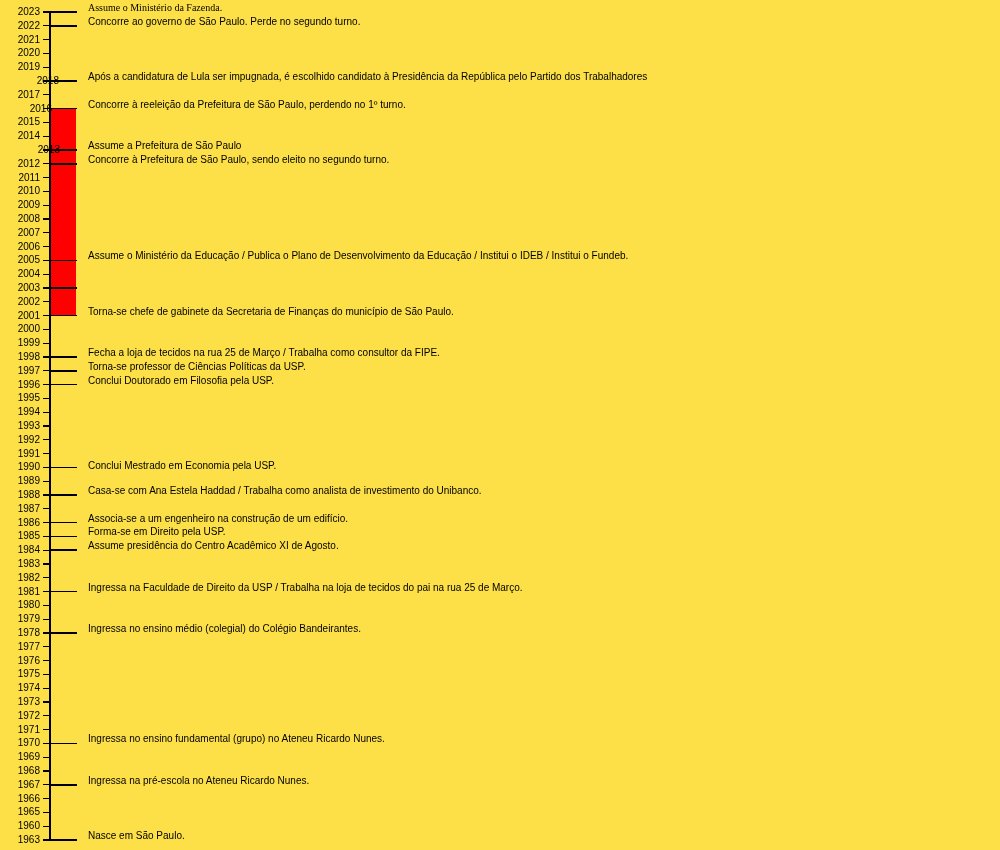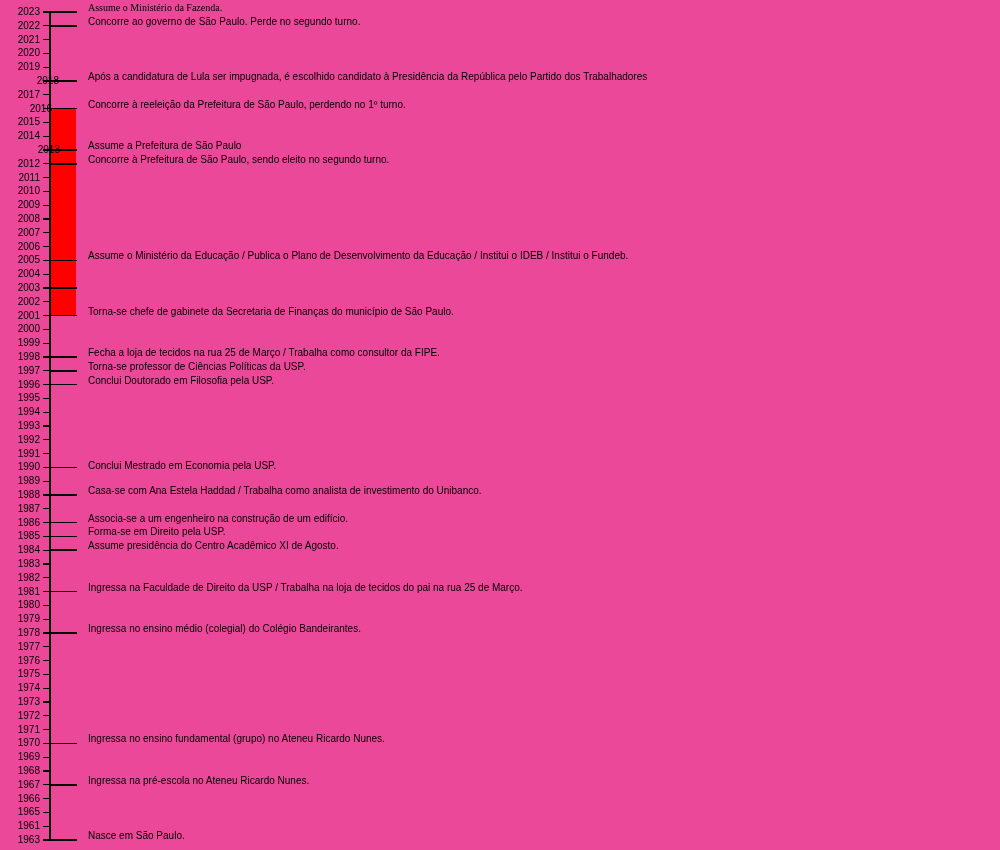--- a/index.html
+++ b/index.html
@@ -5,21 +5,21 @@
   html, body {
     margin: 0;
     padding: 0;
     background: #ffffff;
     font-family: "Liberation Sans", sans-serif;
   }
   #canvas {
     position: relative;
     width: 1000px;
     height: 850px;
-    background: #ec4899;
+    background: #fde047;
     overflow: hidden;
   }
   .axis-line {
     position: absolute;
     background: #000000;
   }
   .year-tick {
     position: absolute;
     background: #000000;
   }
@@ -164,21 +164,21 @@
     <div class="year-label" style="left: 0px; top: 751.2px; width: 40px;">1969</div>
     <div class="year-tick" style="left: 43.2px; top: 770.4px; width: 6px; height: 1.2px;"></div>
     <div class="year-label" style="left: 0px; top: 765px; width: 40px;">1968</div>
     <div class="year-tick" style="left: 43.2px; top: 784.2px; width: 6px; height: 1.2px;"></div>
     <div class="year-label" style="left: 0px; top: 778.8px; width: 40px;">1967</div>
     <div class="year-tick" style="left: 43.2px; top: 798px; width: 6px; height: 1.2px;"></div>
     <div class="year-label" style="left: 0px; top: 792.6px; width: 40px;">1966</div>
     <div class="year-tick" style="left: 43.2px; top: 811.8px; width: 6px; height: 1.2px;"></div>
     <div class="year-label" style="left: 0px; top: 806.4px; width: 40px;">1965</div>
     <div class="year-tick" style="left: 43.2px; top: 825.6px; width: 6px; height: 1.2px;"></div>
-    <div class="year-label" style="left: 0px; top: 820.2px; width: 40px;">1961</div>
+    <div class="year-label" style="left: 0px; top: 820.2px; width: 40px;">1960</div>
     <div class="year-tick" style="left: 43.2px; top: 839.4px; width: 6px; height: 1.2px;"></div>
     <div class="year-label" style="left: 0px; top: 834px; width: 40px;">1963</div>
     <div class="event-line" style="left: 49.2px; top: 11.25px; width: 28px; height: 1.5px;"></div>
     <div class="event-label" style="left: 88px; top: 2px; font-family: Liberation Serif, serif;">Assume o Ministério da Fazenda.</div>
     <div class="event-line" style="left: 49.2px; top: 25.05px; width: 28px; height: 1.5px;"></div>
     <div class="event-label" style="left: 88px; top: 15.8px;">Concorre ao governo de São Paulo. Perde no segundo turno.</div>
     <div class="event-line" style="left: 49.2px; top: 80.25px; width: 28px; height: 1.5px;"></div>
     <div class="event-label" style="left: 88px; top: 71px;">Após a candidatura de Lula ser impugnada, é escolhido candidato à Presidência da República pelo Partido dos Trabalhadores</div>
     <div class="event-line" style="left: 49.2px; top: 107.85px; width: 28px; height: 1.5px;"></div>
     <div class="event-label" style="left: 88px; top: 98.6px;">Concorre à reeleição da Prefeitura de São Paulo, perdendo no 1º turno.</div>

